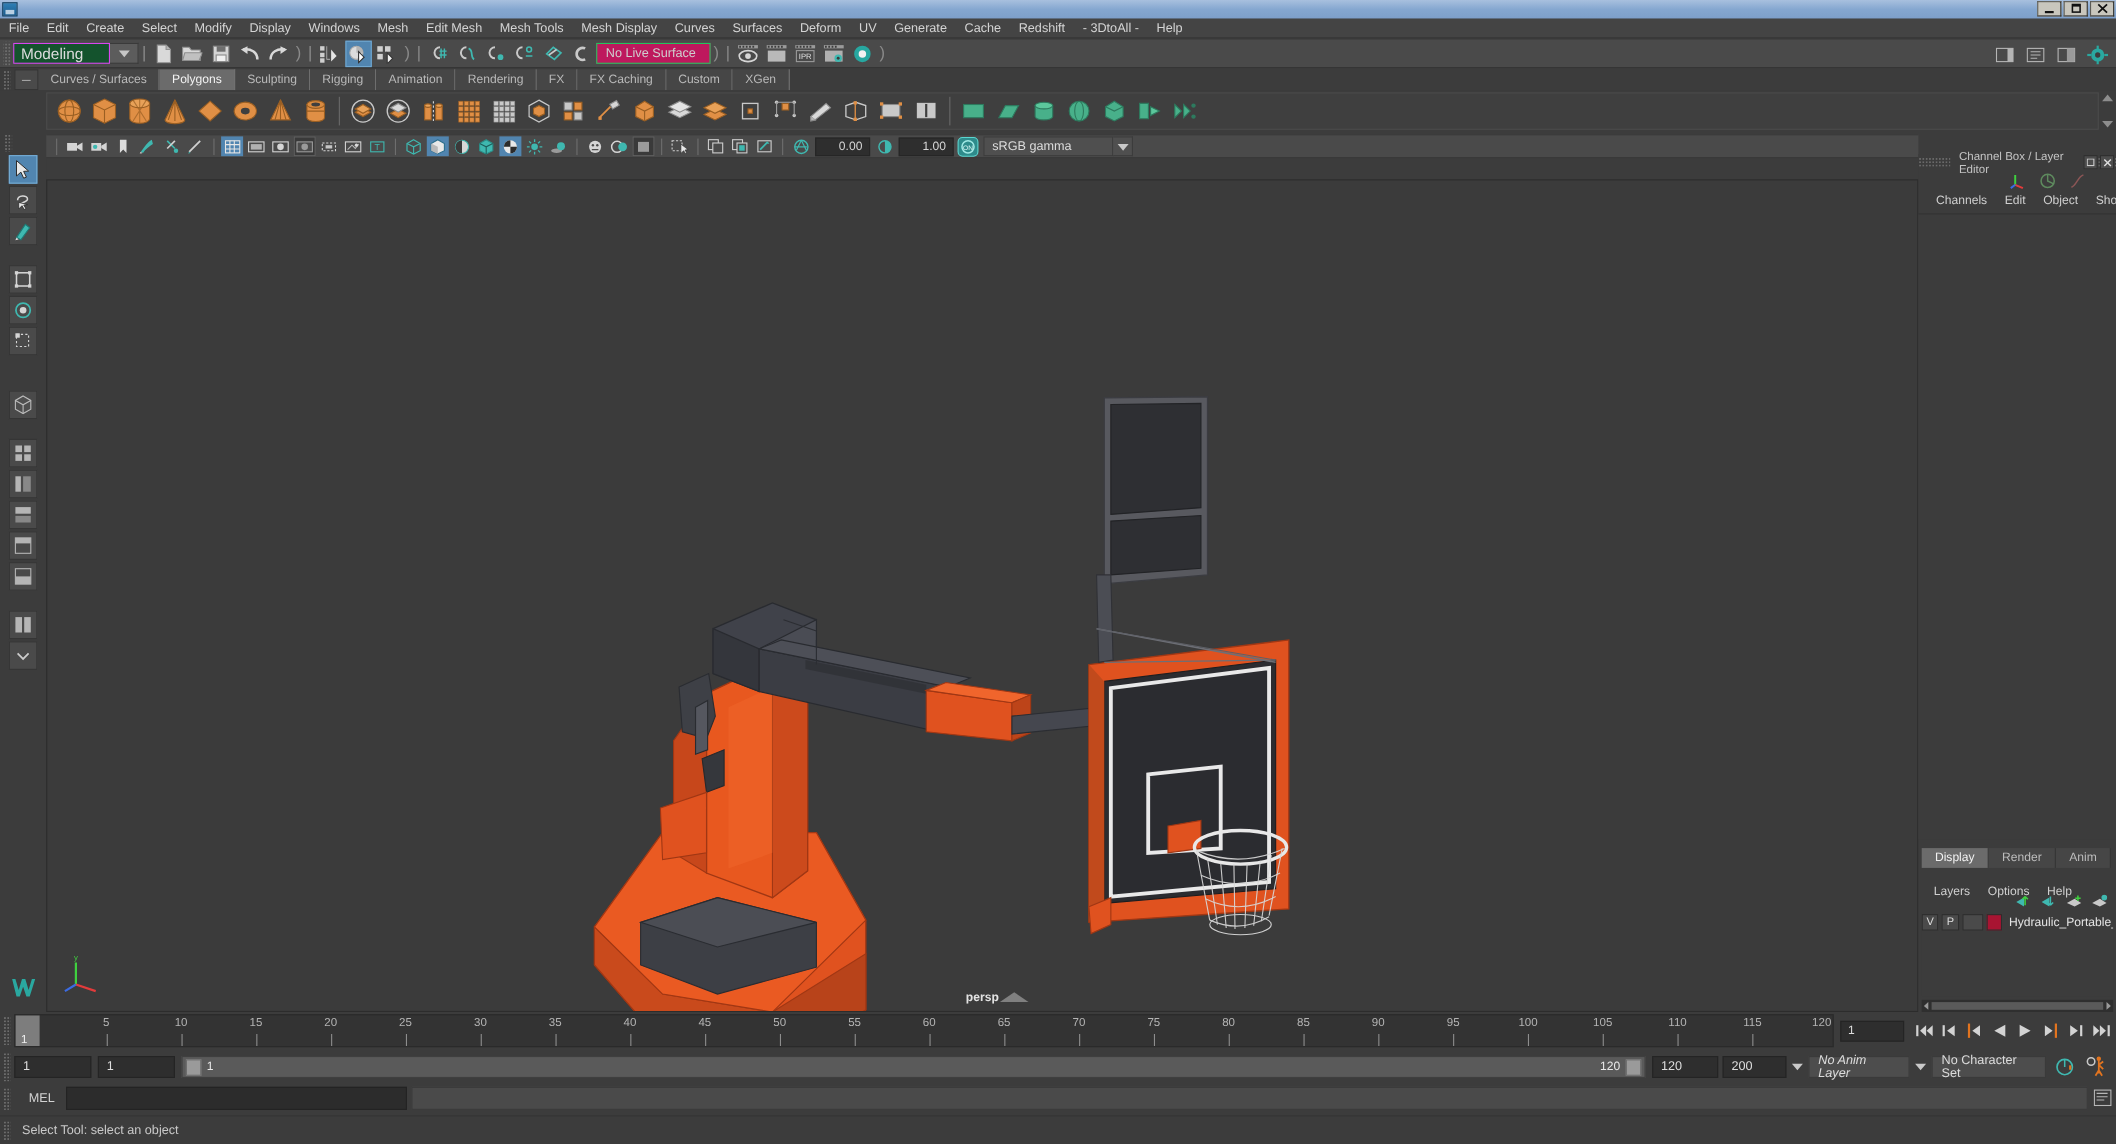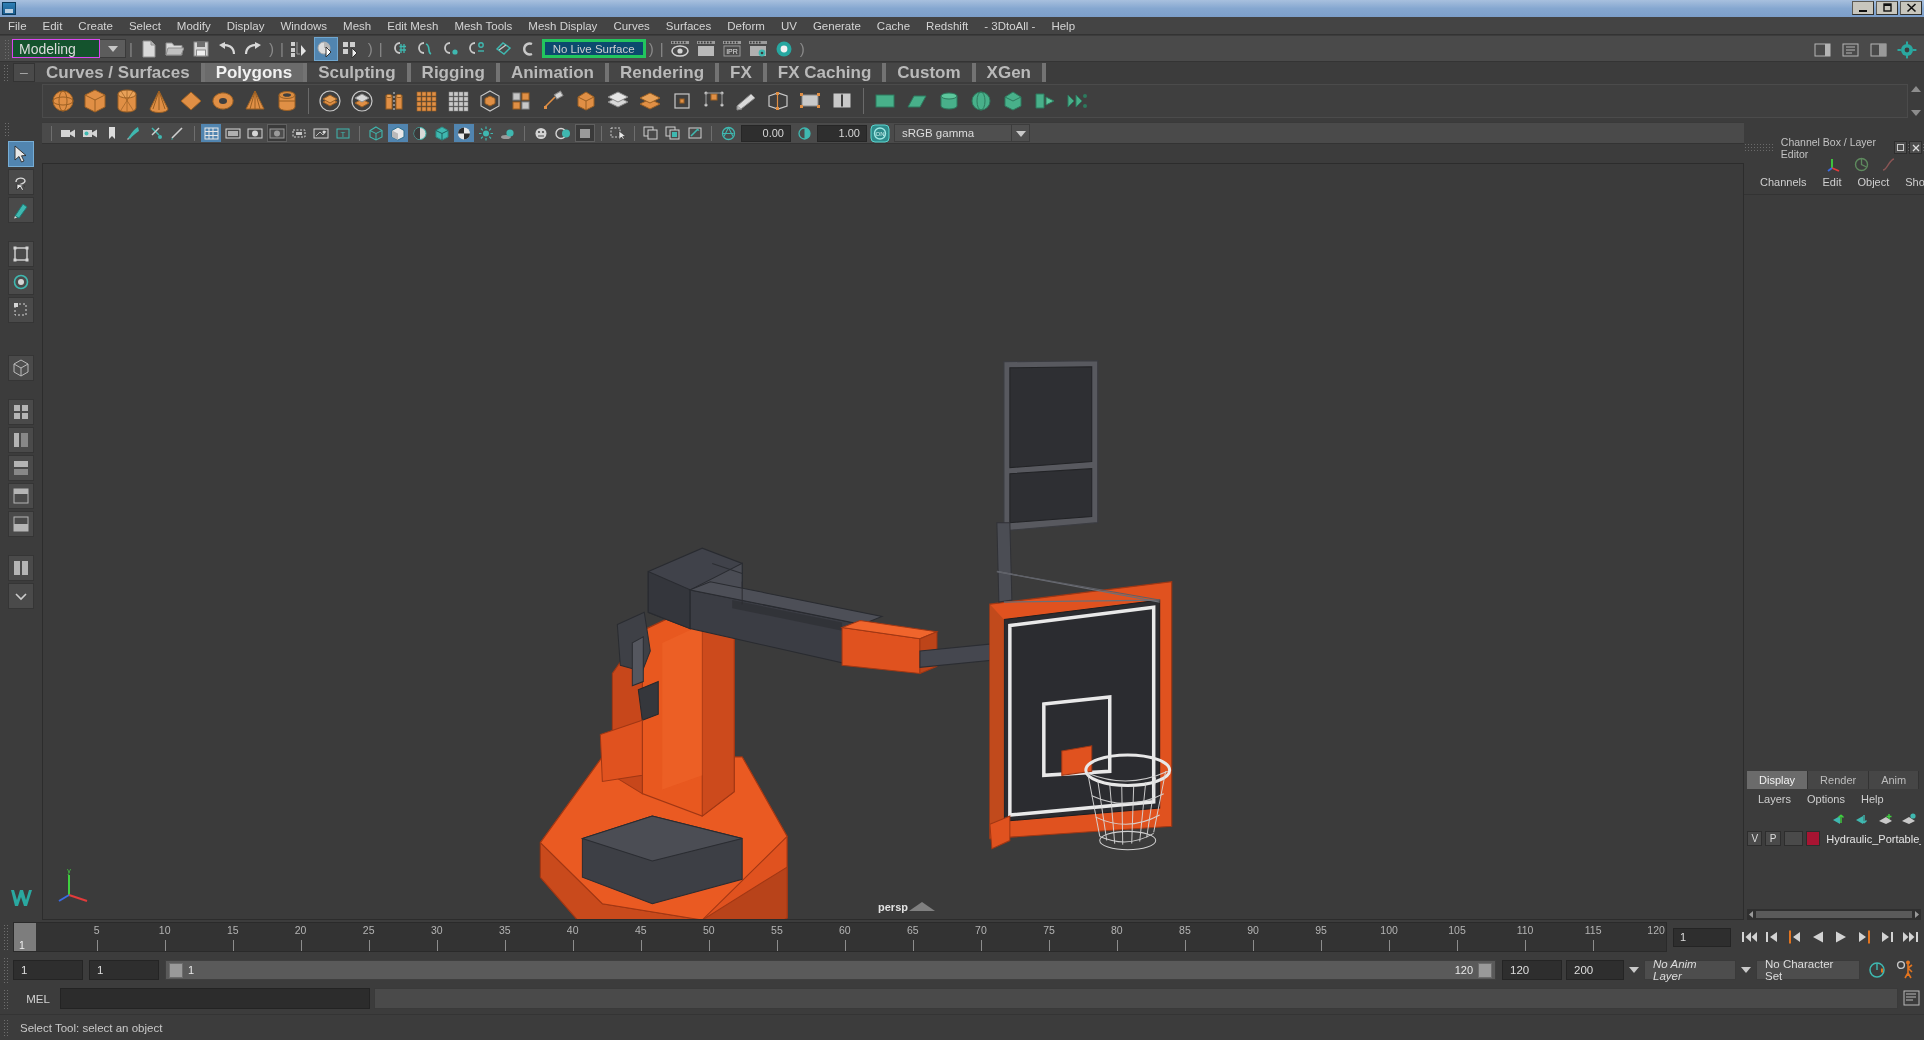--- a/index.html
+++ b/index.html
@@ -72,43 +72,42 @@
   .combo-btn .arrow { position: absolute; right: 7px; top: 6px;
     border-left: 5px solid transparent; border-right: 5px solid transparent;
     border-top: 6px solid #c6c6c6; }
   .tb-par { color:#8a8a8a; font-size:15px; margin: 0 3px; flex:none; }
   .tbtn {
     width: 24px; height: 24px; display: flex; align-items: center; justify-content: center;
     flex: none; margin: 0 1px;
   }
   .tbtn.sel { background: #5185b0; border: 1px solid #70a7d0; }
   .field-nolive {
-    height: 19px; width: 104px; background: #0c4a6e; border: 3px solid #22c55e;
+    height: 19px; width: 104px; background: #be185d; border: 1px solid #22c55e;
     color: #cfcfcf; font-size: 11.5px; display: flex; align-items: center;
     padding-left: 8px;
   }
   .statusbar-right { position: absolute; right: 4px; top: 2px; display: flex; align-items: center; gap: 2px; }
 
   
   .shelftabs {
     position: absolute; left: 0; top: 62px; width: 1924px; height: 20px;
     background: #3c3c3c; display: flex; align-items: flex-end;
   }
   .shelftabs .sgrip { width: 7px; height: 18px; margin-left: 3px; margin-right: 3px;
     background-image: radial-gradient(#6e6e6e 38%, transparent 40%);
     background-size: 3px 3px; }
   .shelf-minus {
     width: 22px; height: 19px; background: #4a4a4a; border: 1px solid #333;
     display: flex; align-items: center; justify-content: center; color:#bbb; font-size:11px;
   }
   .stab {
     height: 19px; padding: 0 11px; background: #464646; color: #b9b9b9;
-    font-size: 17px; line-height: 19px; border-right: 4px solid #737373;
+    font-size: 11px; line-height: 19px; border-right: 1px solid #737373;
     white-space: nowrap;
-    font-weight: bold;
   }
   .stab.active { background: #6b6b6b; color: #f2f2f2; }
 
   
   .shelfbar {
     position: absolute; left: 0; top: 82px; width: 1924px; height: 38px;
     background: #3c3c3c; display: flex; align-items: center;
   }
   .shelf-inner { position:absolute; left: 42px; top: 2px; right: 16px; height: 34px;
     background: #3f3f3f; border: 1px solid #4b4b4b; display:flex; align-items:center; padding-left:4px;}
@@ -190,21 +189,21 @@
   .rp-icons-row { height: 18px; display:flex; align-items:center; justify-content:flex-end; padding-right: 28px; gap: 12px;}
   .rp-menus { height: 18px; display: flex; align-items: center; padding-left: 8px; }
   .rp-menus .rmi { font-size: 11px; color: #cfcfcf; padding: 0 8px; }
   .channelbox-body {
     position: absolute; left: 0; right: 0; top: 54px; bottom: 157px;
     background: #3c3c3c; border-top:1px solid #333;
   }
   .layer-tabs { position:absolute; left:0; right:0; bottom: 131px; height: 19px; display:flex; align-items:flex-end; padding-left:3px;}
   .ltab { height:18px; padding:0 12px; font-size:11px; line-height:18px; color:#bcbcbc; background:#464646; border-right:1px solid #333;}
   .ltab.active { background:#6b6b6b; color:#f1f1f1;}
-  .layer-menus { position:absolute; left:0;right:0; bottom:112px; height:18px; display:flex; align-items:center; padding-left:6px;}
+  .layer-menus { position:absolute; left:0;right:0; bottom:100px; height:18px; display:flex; align-items:center; padding-left:6px;}
   .layer-menus .lmi { font-size:11px; color:#cfcfcf; padding: 0 8px;}
   .layer-icons { position:absolute; right:8px; bottom:92px; height:18px; display:flex; align-items:center; gap:8px;}
   .layer-list { position:absolute; left:3px; right:3px; bottom:14px; top:auto; height:76px; background:#3c3c3c;}
   .layer-row { display:flex; align-items:center; height:17px; gap:3px; }
   .lbox { width:18px;height:15px;background:#4a4a4a;border:1px solid #2d2d2d; color:#ddd; font-size:10px; display:flex;align-items:center;justify-content:center;}
   .lbox.blank { width:22px;}
   .lswatch { width:17px;height:15px;background:#a81432;border:1px solid #2d2d2d;}
   .lname { font-size:11px; color:#e4e4e4; white-space:nowrap; overflow:hidden; padding-left:3px;}
   .layer-hscroll { position:absolute; left:3px;right:3px; bottom:0; height:11px; background:#2f2f2f;}
   .layer-hscroll .thumb { position:absolute; left:9px; right:9px; top:2px; height:7px; background:#5a5a5a;}

